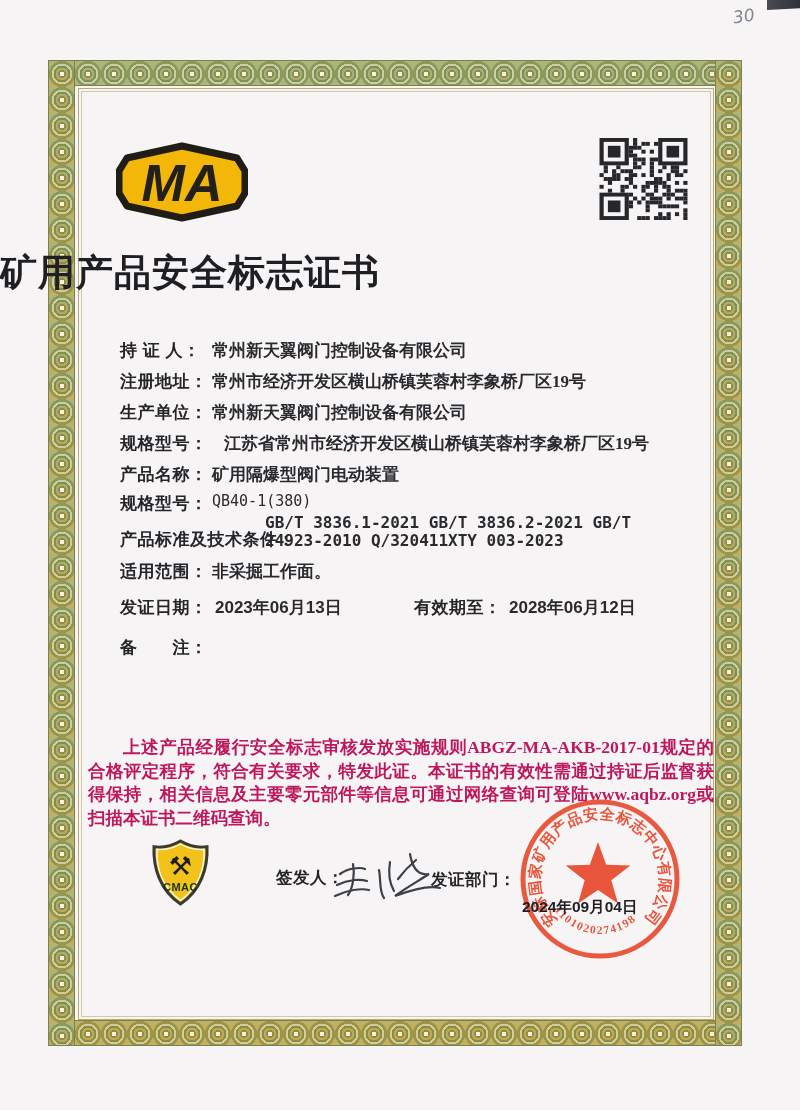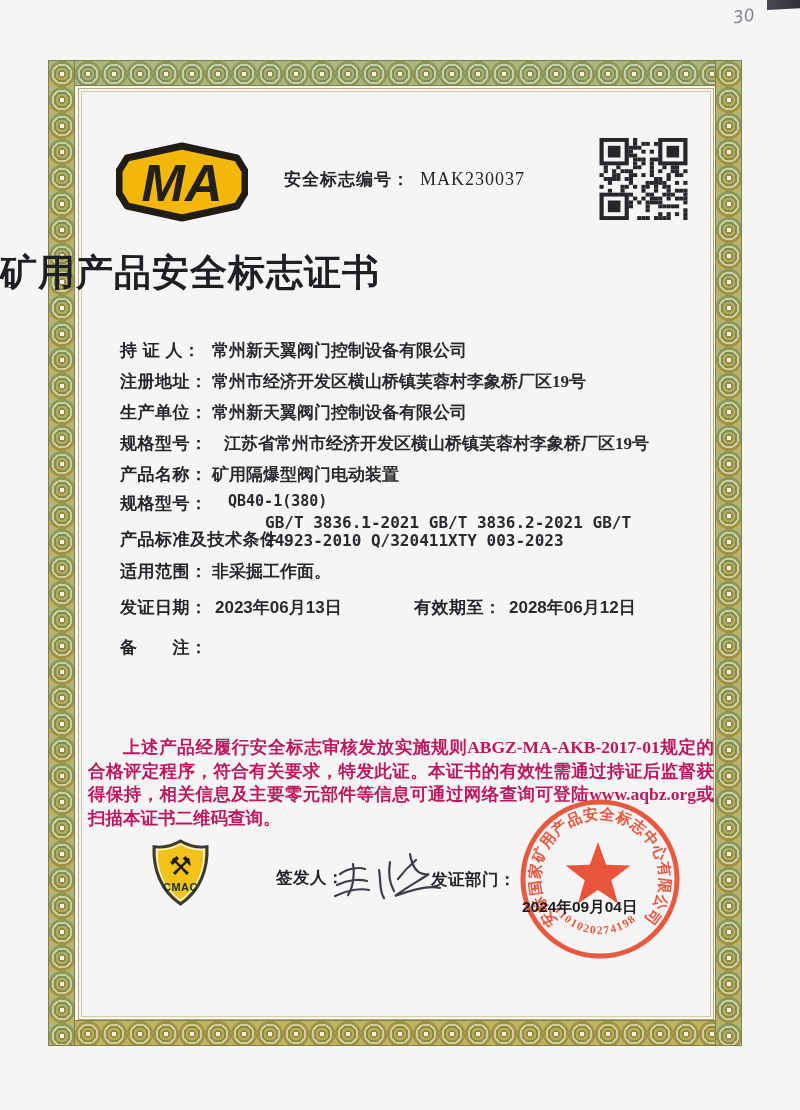--- a/index.html
+++ b/index.html
@@ -87,23 +87,20 @@
   <div class="rule-outer"></div>
   <div class="rule-inner"></div>
   <div class="corner-artifact"></div>
   <div class="handnote">30</div>
 
   <svg class="ma-logo" width="132" height="84" viewBox="0 0 132 84">
     <path d="M11,18 L66,6 L121,18 L129,31 L129,53 L121,66 L66,78 L11,66 L3,53 L3,31 Z" fill="#f3b70a" stroke="#201d16" stroke-width="7" stroke-linejoin="round"></path>
     <text x="66" y="61" text-anchor="middle" font-family="Liberation Sans, sans-serif" font-size="52" font-weight="900" font-style="italic" fill="#232019">MA</text>
   </svg>
 
-  <div class="certno">
-    <span class="lbl">安全标志编号：</span><span class="val">MAK230037</span>
-  </div>
 
   <svg id="qr-svg" class="qr" width="89" height="82" viewBox="0 0 88 82">
       <rect x="33.523809523809526" y="0" width="4.190476190476191" height="3.9047619047619047" fill="#26262b"></rect>
       <rect x="33.523809523809526" y="3.9047619047619047" width="4.190476190476191" height="3.9047619047619047" fill="#26262b"></rect>
       <rect x="41.904761904761905" y="3.9047619047619047" width="4.190476190476191" height="3.9047619047619047" fill="#26262b"></rect>
       <rect x="46.095238095238095" y="3.9047619047619047" width="4.190476190476191" height="3.9047619047619047" fill="#26262b"></rect>
       <rect x="54.47619047619048" y="3.9047619047619047" width="4.190476190476191" height="3.9047619047619047" fill="#26262b"></rect>
       <rect x="29.333333333333336" y="7.809523809523809" width="4.190476190476191" height="3.9047619047619047" fill="#26262b"></rect>
       <rect x="33.523809523809526" y="7.809523809523809" width="4.190476190476191" height="3.9047619047619047" fill="#26262b"></rect>
       <rect x="37.714285714285715" y="7.809523809523809" width="4.190476190476191" height="3.9047619047619047" fill="#26262b"></rect>
@@ -255,21 +252,21 @@
   <div class="row" style="top:432px">
     <span class="flabel">规格型号：</span>
     <span class="fvalue" style="left:104px">江苏省常州市经济开发区横山桥镇芙蓉村李象桥厂区19号</span>
   </div>
   <div class="row" style="top:463px">
     <span class="flabel">产品名称：</span>
     <span class="fvalue" style="left:92px">矿用隔爆型阀门电动装置</span>
   </div>
   <div class="row" style="top:492px">
     <span class="flabel">规格型号：</span>
-    <span class="fvalue mono" style="left:108px;font-weight:700">QB40-1(380)</span>
+    <span class="fvalue mono" style="left:92px;font-weight:400">QB40-1(380)</span>
   </div>
   <div class="row" style="top:528px">
     <span class="flabel">产品标准及技术条件：</span>
   </div>
   <div class="std-value">GB/T 3836.1-2021 GB/T 3836.2-2021 GB/T 24923-2010 Q/320411XTY 003-2023</div>
   <div class="row" style="top:560px">
     <span class="flabel">适用范围：</span>
     <span class="fvalue" style="left:92px">非采掘工作面。</span>
   </div>
 

